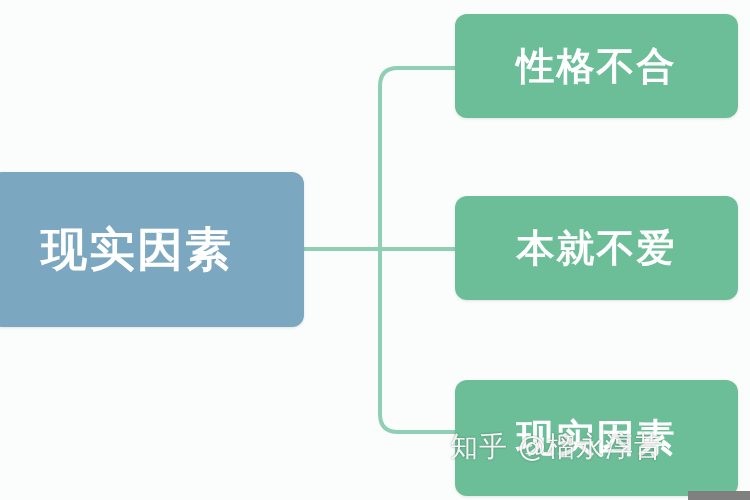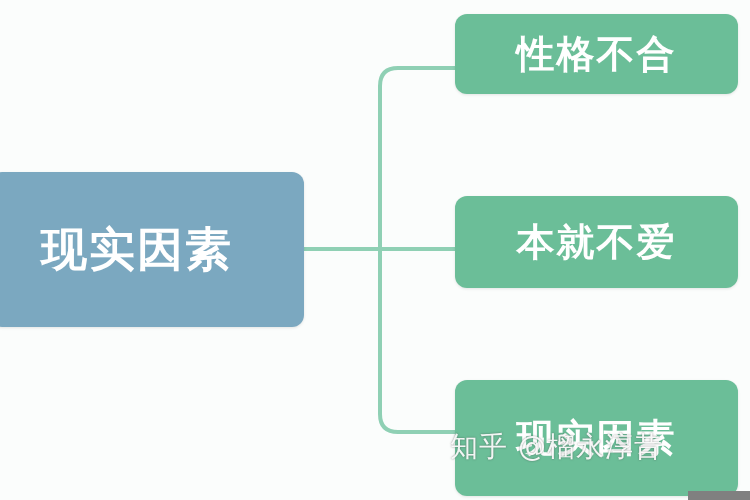--- a/index.html
+++ b/index.html
@@ -14,22 +14,22 @@
       color: #ffffff; font-weight: bold; letter-spacing: 2px;
       box-shadow: 0 1px 3px rgba(0,0,0,0.10);
     }
     .root {
       left: -10px; top: 172px; width: 314px; height: 155px;
       background: #7ba8c0; font-size: 46px; padding-right: 20px; box-sizing: border-box;
     }
     .child {
       left: 455px; width: 283px; background: #6bbe98; font-size: 38px;
     }
-    .c1 { top: 14px; height: 80px; }
-    .c2 { top: 196px; height: 92px; }
+    .c1 { top: 14px; height: 104px; }
+    .c2 { top: 196px; height: 104px; }
     .c3 { top: 380px; height: 116px; }
     svg.lines { position: absolute; left: 0; top: 0; }
     .watermark {
       position: absolute; left: 450px; top: 428px;
       font-size: 28px; color: rgba(255,255,255,0.92);
       text-shadow: 0 0 2px rgba(60,60,60,0.6);
       letter-spacing: 1px; white-space: nowrap;
     }
     .corner-bar {
       position: absolute; left: 688px; top: 491px; width: 62px; height: 9px;

